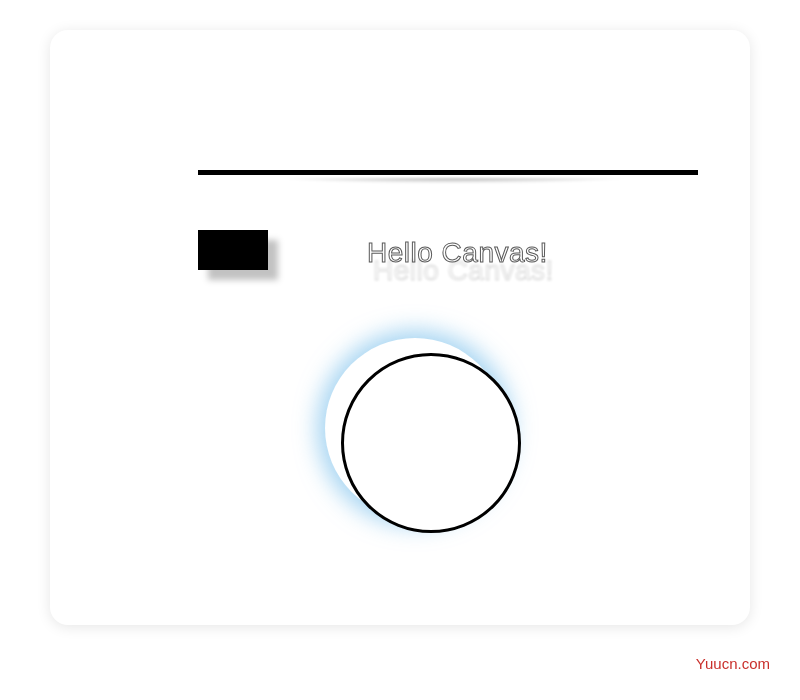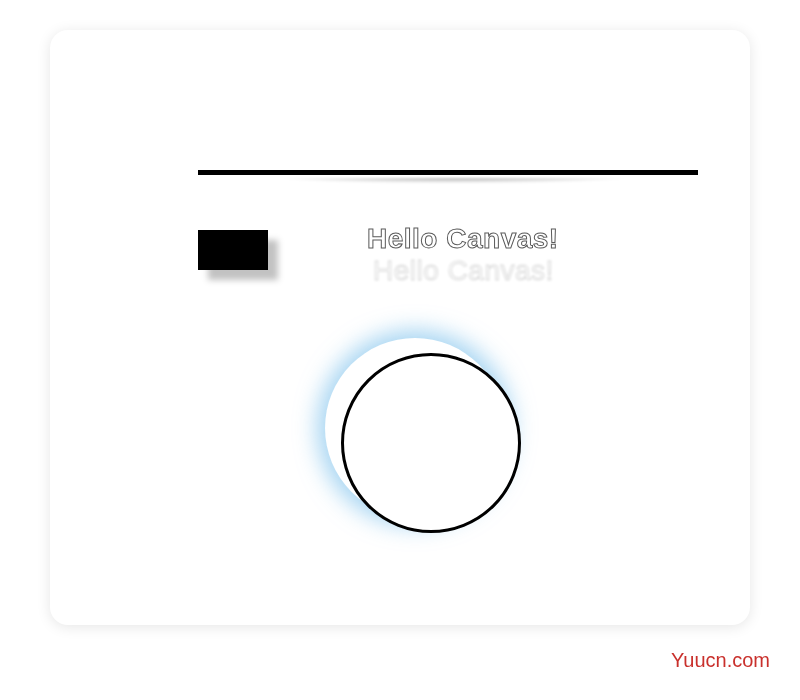--- a/index.html
+++ b/index.html
@@ -62,23 +62,23 @@
       font-size: 28px;
       font-weight: 400;
       color: rgba(0,0,0,0);
       -webkit-text-stroke: 1px rgba(0,0,0,0.16);
       letter-spacing: 0.5px;
       filter: blur(1.2px);
     }
     .text-main {
       position: absolute;
       left: 317px;
-      top: 193px;
+      top: 207px;
       font-size: 28px;
-      font-weight: 700;
+      font-weight: 400;
       color: rgba(0,0,0,0);
       -webkit-text-stroke: 1px #5a5a5a;
       letter-spacing: 0.5px;
     }
     .circle-shadow {
       position: absolute;
       left: 275px;
       top: 308px;
       width: 180px;
       height: 180px;
@@ -93,21 +93,21 @@
       width: 180px;
       height: 180px;
       border: 3px solid #000;
       border-radius: 50%;
       background: #fff;
     }
     .watermark {
       position: absolute;
       right: 30px;
       bottom: 28px;
-      font-size: 20px;
+      font-size: 15px;
       color: #c9302c;
       font-family: Arial, sans-serif;
     }
   </style>
 </head>
 <body>
 
 <div class="card">
 
   <div class="line-shadow"></div>

